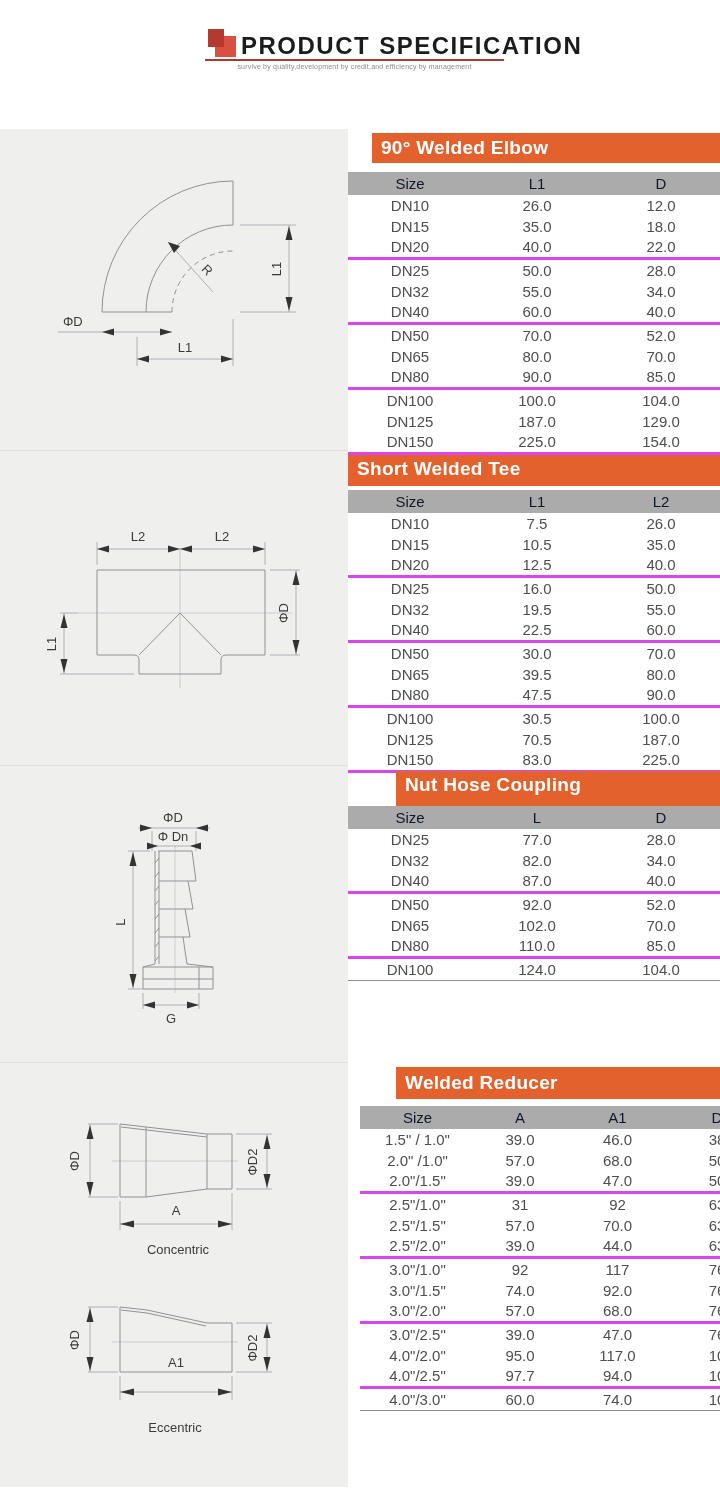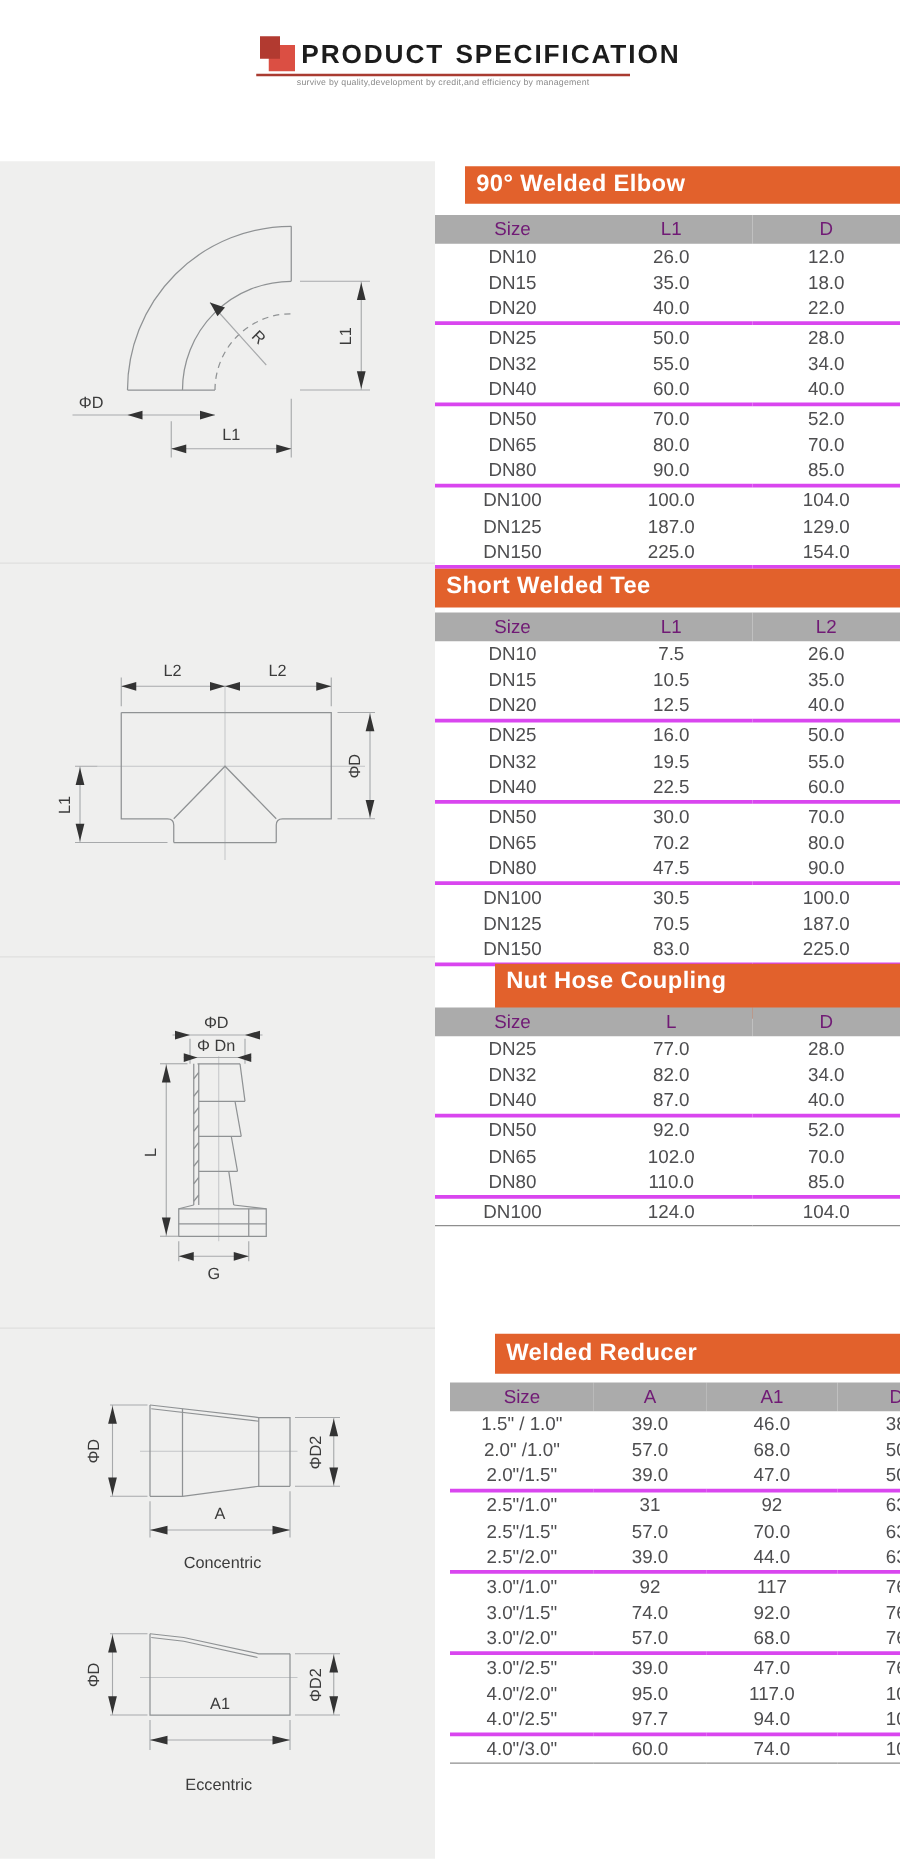--- a/index.html
+++ b/index.html
@@ -4,42 +4,42 @@
 <style>
   html,body{margin:0;padding:0;}
   body{width:720px;height:1499px;overflow:hidden;background:#fff;
        font-family:"Liberation Sans",sans-serif;}
   #page{position:relative;width:720px;height:1499px;overflow:hidden;background:#ffffff;}
 
   
   #logo{position:absolute;left:206px;top:28px;width:32px;height:32px;}
   #logo .sq-back{position:absolute;left:9px;top:8px;width:21px;height:21px;background:#DB4F43;}
   #logo .sq-front{position:absolute;left:2px;top:1px;width:16px;height:18px;background:#B23A30;}
-  #brand-title{position:absolute;left:241px;top:32px;font-size:21px;font-weight:700;
+  #brand-title{position:absolute;left:241px;top:32px;font-size:24px;font-weight:700;
                color:#1c1c1c;letter-spacing:1.5px;white-space:nowrap;}
   #brand-title .w2{margin-left:9px;}
   #brand-underline{position:absolute;left:205px;top:59px;width:299px;height:2px;background:#A93B31;}
   #tagline{position:absolute;left:205px;top:63px;width:299px;text-align:center;
            font-size:7px;color:#8a8a8a;letter-spacing:.2px;}
 
   
   #drawing-panel{position:absolute;left:0;top:129px;width:348px;height:1358px;background:#EFEFEE;}
   .panel-sep{position:absolute;left:0;width:348px;height:1px;background:#E0E0DE;}
   .dwg{position:absolute;left:0;display:block;}
   svg text{font-family:"Liberation Sans",sans-serif;fill:#3b3b3b;font-size:13px;}
   .pl{stroke:#8f9294;stroke-width:1;fill:none;}          
   .dl{stroke:#a7a9ab;stroke-width:0.9;fill:none;}        
   .cl{stroke:#c3c5c7;stroke-width:0.8;fill:none;}        
   .ar{fill:#333;stroke:none;}                            
 
   
   .sec-title{position:absolute;background:#E2612C;color:#fff;font-size:19px;font-weight:700;
              letter-spacing:.3px;padding-left:9px;box-sizing:border-box;white-space:nowrap;}
   .data-table{position:absolute;border-collapse:collapse;table-layout:fixed;}
-  .data-table th{background:#ABABAB;color:#701a75;font-weight:400;font-size:15px;
+  .data-table th{background:#ABABAB;color:#0f172a;font-weight:400;font-size:15px;
                  height:23px;padding:0;text-align:center;}
   .data-table td{color:#4E4E50;font-size:15px;height:20.7px;padding:0;text-align:center;
                  vertical-align:middle;line-height:1;white-space:nowrap;}
   .data-table tbody tr:nth-child(3n) td{border-bottom:3px solid #d946ef;}
   .tbl3{width:372px;}
   .tbl3 th:nth-child(1),.tbl3 td:nth-child(1){width:124px;}
   .tbl3 th:nth-child(2),.tbl3 td:nth-child(2){width:130px;}
   .tbl3 th:nth-child(3),.tbl3 td:nth-child(3){width:118px;}
   .tbl4{width:404px;border-bottom:1px solid #8e8e8e;}
   .tbl4 th:nth-child(1),.tbl4 td:nth-child(1){width:115px;}
@@ -368,21 +368,21 @@
           <td>22.5</td>
           <td>60.0</td>
         </tr>
         <tr>
           <td>DN50</td>
           <td>30.0</td>
           <td>70.0</td>
         </tr>
         <tr>
           <td>DN65</td>
-          <td>70.2</td>
+          <td>39.5</td>
           <td>80.0</td>
         </tr>
         <tr>
           <td>DN80</td>
           <td>47.5</td>
           <td>90.0</td>
         </tr>
         <tr>
           <td>DN100</td>
           <td>30.5</td>

